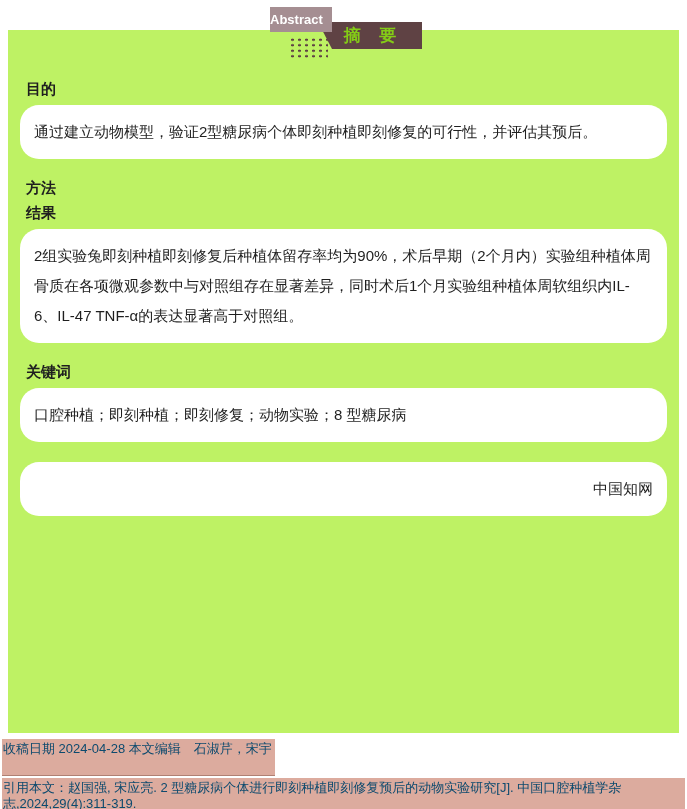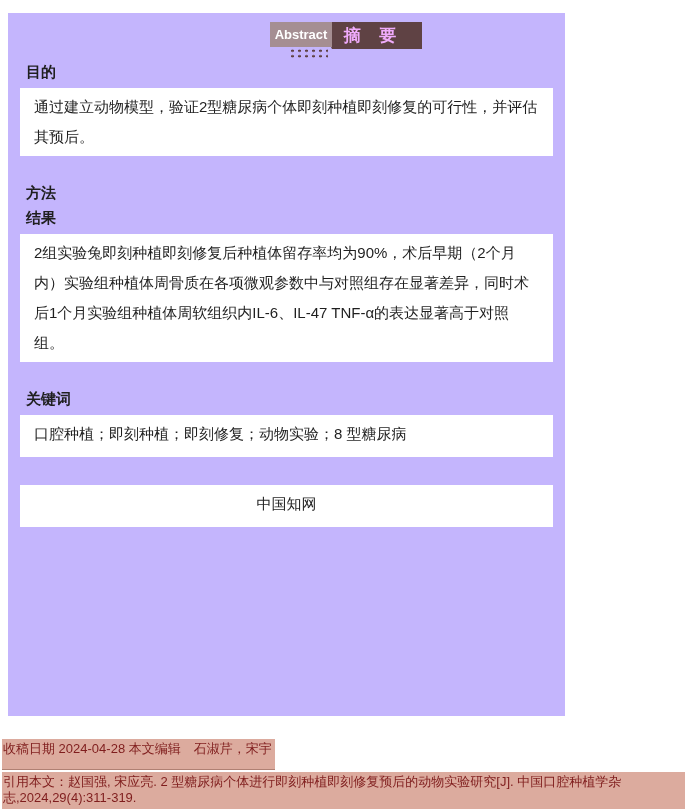--- a/index.html
+++ b/index.html
@@ -8,51 +8,51 @@
     width: 687px; height: 809px;
     position: relative;
     background: #ffffff;
     font-family: "Liberation Sans", "DejaVu Sans", sans-serif;
     overflow: hidden;
   }
 
   
   .panel {
     position: absolute;
-    left: 8px; top: 13px;
-    width: 557px; height: 703px;
-    background: #c4b5fd;
+    left: 8px; top: 30px;
+    width: 671px; height: 703px;
+    background: #bef264;
     padding: 50px 12px 0 12px;
   }
 
   
   .title-box {
     position: absolute;
     left: 318px; top: 22px;
     width: 104px; height: 27px;
     background: #5f4244;
     clip-path: polygon(0 0, 100% 0, 100% 100%, 14px 100%);
-    color: #f0abfc;
+    color: #84cc16;
     font-weight: bold;
     font-size: 17px;
     letter-spacing: 7px;
     text-align: center;
     line-height: 27px;
     text-indent: 7px;
     z-index: 3;
   }
   .abstract-box {
     position: absolute;
-    left: 270px; top: 22px;
+    left: 270px; top: 7px;
     width: 62px; height: 25px;
     background: #a58e92;
     color: #ffffff;
     font-weight: bold;
     font-size: 13px;
-    text-align: center;
+    text-align: left;
     line-height: 25px;
     z-index: 4;
   }
   .dots {
     position: absolute;
     left: 289px; top: 37px;
     width: 39px; height: 22px;
     background-image: radial-gradient(circle, #5f4244 1.3px, rgba(0,0,0,0) 1.4px);
     background-size: 7px 5.5px;
     z-index: 2;
@@ -64,39 +64,40 @@
     font-size: 15px;
     font-weight: bold;
     color: #1f1f1f;
     line-height: 17px;
   }
   .sec .box {
     background: #ffffff;
     color: #1f1f1f;
     font-size: 15px;
     line-height: 30px;
-    padding: 4px 14px;
-    margin-bottom: 28px;
+    padding: 12px 14px;
+    margin-bottom: 20px;
     min-height: 42px;
+    border-radius: 19px;
   }
-  .sec .box.center { text-align: center; }
+  .sec .box.center { text-align: right; }
 
   
   .footer {
     position: absolute;
     left: 2px; top: 739px;
     width: 685px;
     font-size: 13px;
     line-height: 16px;
   }
   .footer .hl {
     display: inline-block;
     background: #dcab9e;
-    color: #7f1d1d;
-    padding: 2px 3px 12px 1px;
+    color: #0c4a6e;
+    padding: 2px 3px 18px 1px;
     margin-bottom: 2px;
     max-width: 683px;
   }
   .footer .hl.underlined { border-bottom: 1px solid #b08073; }
 </style>
 </head>
 <body>
 
 <div class="abstract-box">Abstract</div>
 <div class="title-box">摘 要</div>

